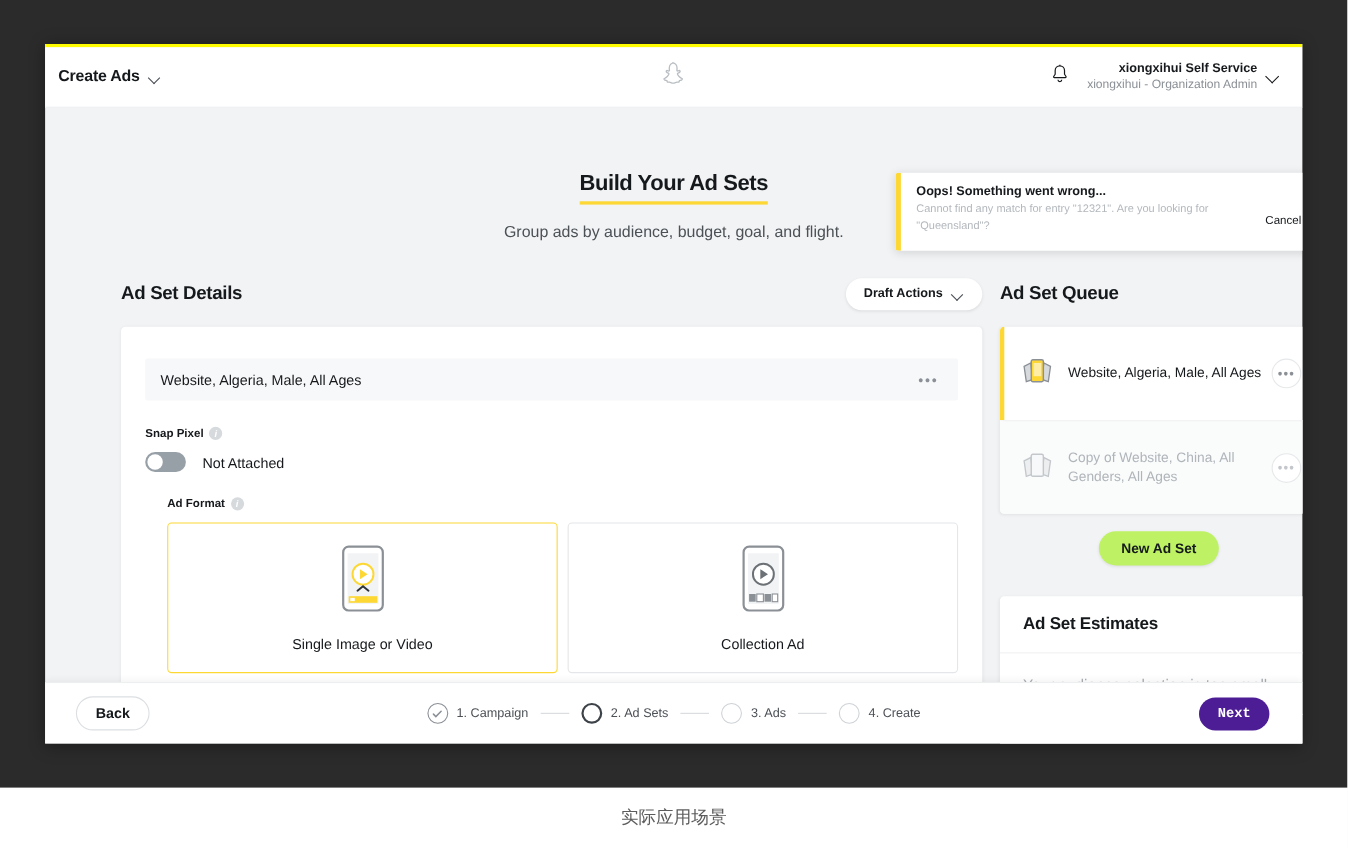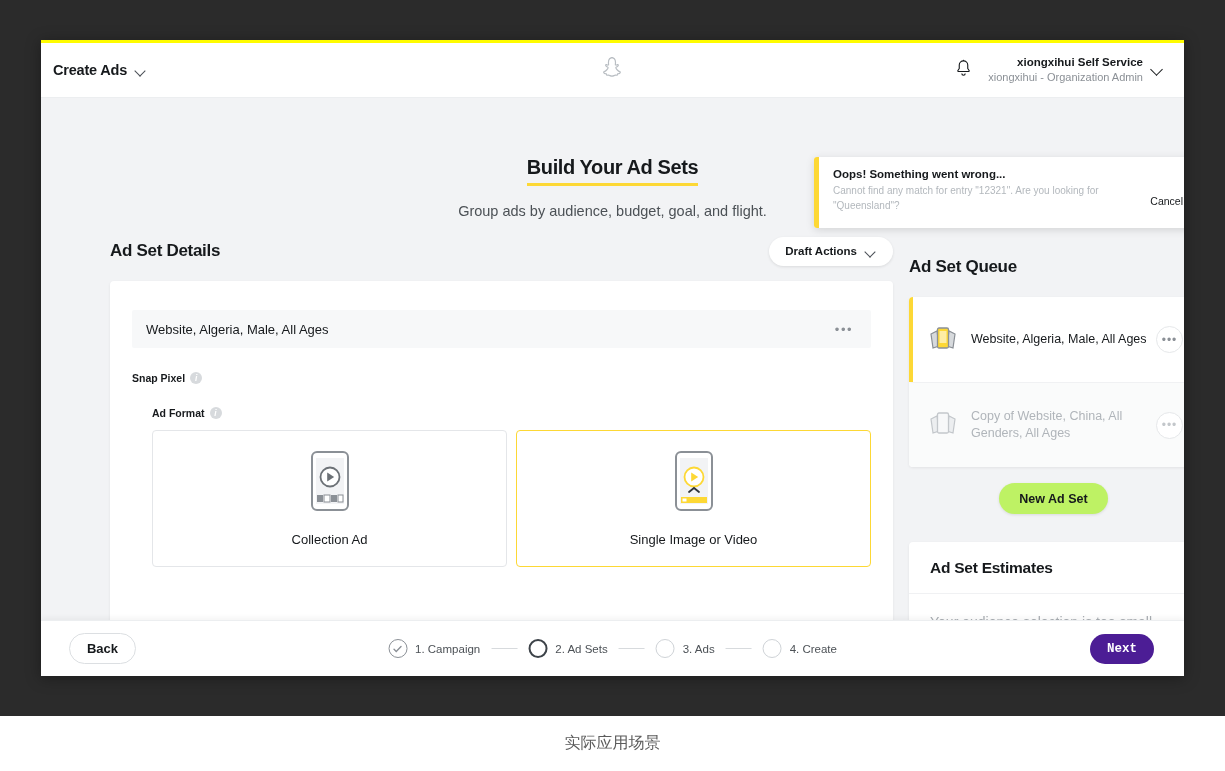--- a/index.html
+++ b/index.html
@@ -118,21 +118,21 @@
   }
   .toast-cancel {
     flex: 0 0 auto;
     display: flex; align-items: center;
     padding: 16px 14px 0 4px;
     font-size: 10.5px; color: #16191c;
     cursor: pointer;
   }
   
   .col-left {
-    position: absolute; left: 69px; top: 192px; width: 783px;
+    position: absolute; left: 69px; top: 208px; width: 783px;
   }
   .section-head {
     display: flex; align-items: center; justify-content: space-between;
     height: 38px;
   }
   .section-title {
     font-size: 17px; font-weight: bold; color: #16191c; letter-spacing: -0.3px;
   }
   .pill-btn {
     background: #ffffff;
@@ -400,60 +400,66 @@
         <div class="name-input">
           <span class="name-value" title="Enter ad set name">Website, Algeria, Male, All Ages</span>
           <span class="dots">•••</span>
         </div>
 
         <div class="snap-pixel-row">
           <div class="field-label">
             <span>Snap Pixel</span>
             <span class="info-i">i</span>
           </div>
+          <div class="toggle-row">
+            <span class="toggle">
+              <span class="knob"></span>
+            </span>
+            <span class="toggle-text">Not Attached</span>
+          </div>
         </div>
 
         <div class="adformat-row">
           <div class="field-label">
             <span>Ad Format</span>
             <span class="info-i">i</span>
           </div>
           <div class="format-cards">
+
+            <div class="fcard selected">
+              <span>
+                <svg width="40" height="62" viewBox="0 0 40 62" fill="none">
+                  <rect x="2" y="2" width="36" height="58" rx="5" stroke="#8b9096" stroke-width="2" fill="#ffffff"></rect>
+                  <rect x="6" y="8" width="28" height="46" fill="#f2f3f5"></rect>
+                  <circle cx="20" cy="27" r="9.5" stroke="#fdd835" stroke-width="1.8" fill="#ffffff"></circle>
+                  <path d="M17.2 22.5l7 4.5-7 4.5z" fill="#fdd835"></path>
+                  <path d="M15 42l5-4 5 4" stroke="#2f343a" stroke-width="1.8" fill="none" stroke-linecap="round"></path>
+                  <rect x="7" y="47" width="26" height="6" fill="#fdd835"></rect>
+                  <rect x="8.5" y="48.5" width="4" height="3" fill="#ffffff"></rect>
+                </svg>
+              </span>
+              <span class="fcard-label">Single Image or Video</span>
+            </div>
 
             <div class="fcard">
               <span>
                 <svg width="40" height="62" viewBox="0 0 40 62" fill="none">
                   <rect x="2" y="2" width="36" height="58" rx="5" stroke="#8b9096" stroke-width="2" fill="#ffffff"></rect>
                   <rect x="6" y="8" width="28" height="46" fill="#f2f3f5"></rect>
                   <circle cx="20" cy="27" r="9.5" stroke="#6c7176" stroke-width="1.8" fill="#ffffff"></circle>
                   <path d="M17.2 22.5l7 4.5-7 4.5z" fill="#6c7176"></path>
                   <rect x="7" y="45" width="6" height="7" fill="#8b9096"></rect>
                   <rect x="14" y="45" width="6" height="7" fill="#ffffff" stroke="#8b9096" stroke-width="1"></rect>
                   <rect x="21" y="45" width="6" height="7" fill="#8b9096"></rect>
                   <rect x="28" y="45" width="5" height="7" fill="#ffffff" stroke="#8b9096" stroke-width="1"></rect>
                 </svg>
               </span>
               <span class="fcard-label">Collection Ad</span>
             </div>
 
-            <div class="fcard selected">
-              <span>
-                <svg width="40" height="62" viewBox="0 0 40 62" fill="none">
-                  <rect x="2" y="2" width="36" height="58" rx="5" stroke="#8b9096" stroke-width="2" fill="#ffffff"></rect>
-                  <rect x="6" y="8" width="28" height="46" fill="#f2f3f5"></rect>
-                  <circle cx="20" cy="27" r="9.5" stroke="#fdd835" stroke-width="1.8" fill="#ffffff"></circle>
-                  <path d="M17.2 22.5l7 4.5-7 4.5z" fill="#fdd835"></path>
-                  <path d="M15 42l5-4 5 4" stroke="#2f343a" stroke-width="1.8" fill="none" stroke-linecap="round"></path>
-                  <rect x="7" y="47" width="26" height="6" fill="#fdd835"></rect>
-                  <rect x="8.5" y="48.5" width="4" height="3" fill="#ffffff"></rect>
-                </svg>
-              </span>
-              <span class="fcard-label">Single Image or Video</span>
-            </div>
-
           </div>
         </div>
       </div>
     </div>
 
     <div class="col-right">
       <div class="section-head">
         <div class="section-title">Ad Set Queue</div>
       </div>
 

